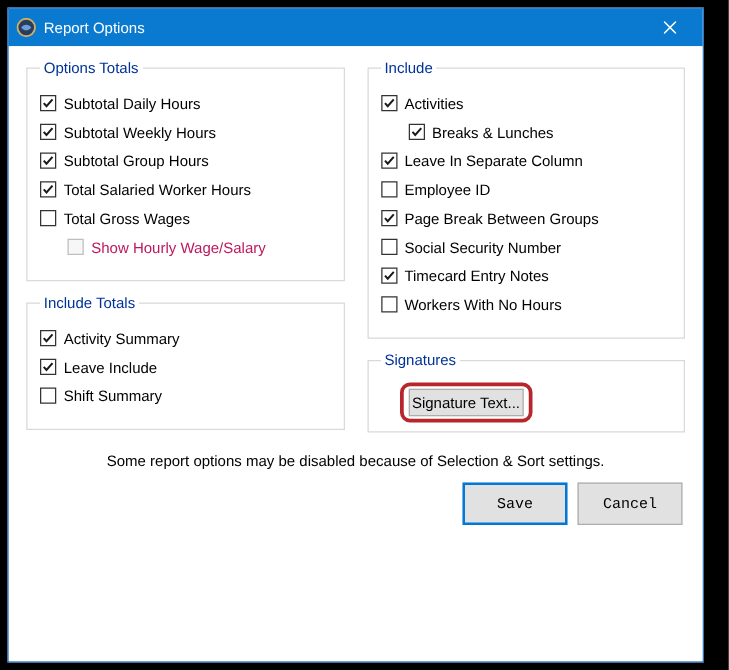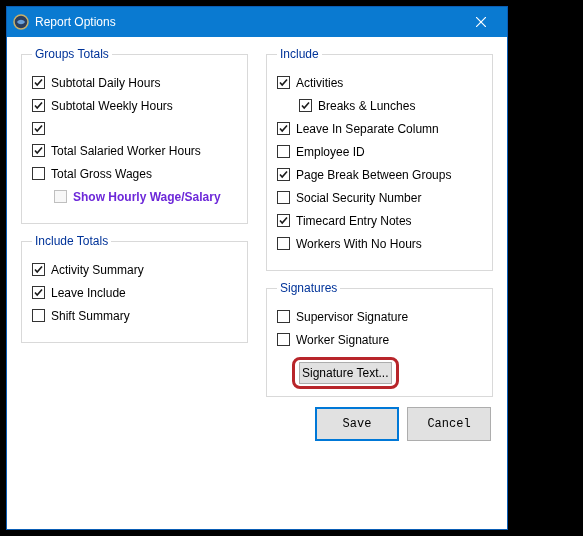--- a/index.html
+++ b/index.html
@@ -9,21 +9,21 @@
     background: #000;
     font-family: "Segoe UI", Tahoma, sans-serif;
     font-size: 12px;
     color: #000;
     width: 583px;
     height: 536px;
     overflow: hidden;
   }
   .outer {
     margin: 6px;
-    width: 502px;
+    width: 557px;
     height: 524px;
     background: #fff;
     border: 1px solid #0a5db5;
     display: flex;
     flex-direction: column;
   }
   .titlebar {
     height: 30px;
     background: #0a7ad1;
     color: #fff;
@@ -92,21 +92,21 @@
     justify-content: center;
     flex-shrink: 0;
   }
   .checkbox.checked svg { display: block; }
   .checkbox svg { display: none; }
   .checkbox.disabled {
     border-color: #bfbfbf;
     background: #f7f7f7;
   }
   .cb-label { color: #000; }
-  .cb-label.disabled { color: #6d28d9; font-weight: bold; }
+  .cb-label.disabled { color: #be185d; }
   .sig-button-wrap {
     margin: 6px 0 2px 22px;
     position: relative;
     display: inline-block;
   }
   .sig-highlight {
     position: absolute;
     left: -7px;
     top: -5px;
     right: -7px;
@@ -167,21 +167,21 @@
         <line x1="0" y1="0" x2="10" y2="10" stroke="#fff" stroke-width="1.2"></line>
         <line x1="10" y1="0" x2="0" y2="10" stroke="#fff" stroke-width="1.2"></line>
       </svg>
     </div>
   </div>
 
   <div class="client">
     <div class="columns">
       <div class="col">
         <fieldset>
-          <legend>Groups Totals</legend>
+          <legend>Options Totals</legend>
           <div id="rt-items">
               <div class="cb-row">
                 <span class="checkbox checked">
                   <svg width="11" height="11" viewBox="0 0 11 11">
                     <polyline points="2,5.5 4.2,8 9,2.5" fill="none" stroke="#1a1a1a" stroke-width="1.6"></polyline>
                   </svg>
                 </span>
                 <span class="cb-label">Subtotal Daily Hours</span>
               </div>
               <div class="cb-row">
@@ -191,20 +191,21 @@
                   </svg>
                 </span>
                 <span class="cb-label">Subtotal Weekly Hours</span>
               </div>
               <div class="cb-row">
                 <span class="checkbox checked">
                   <svg width="11" height="11" viewBox="0 0 11 11">
                     <polyline points="2,5.5 4.2,8 9,2.5" fill="none" stroke="#1a1a1a" stroke-width="1.6"></polyline>
                   </svg>
                 </span>
+                <span class="cb-label">Subtotal Group Hours</span>
               </div>
               <div class="cb-row">
                 <span class="checkbox checked">
                   <svg width="11" height="11" viewBox="0 0 11 11">
                     <polyline points="2,5.5 4.2,8 9,2.5" fill="none" stroke="#1a1a1a" stroke-width="1.6"></polyline>
                   </svg>
                 </span>
                 <span class="cb-label">Total Salaried Worker Hours</span>
               </div>
               <div class="cb-row">
@@ -301,36 +302,27 @@
               </div>
               <div class="cb-row">
                 <span class="checkbox"></span>
                 <span class="cb-label">Workers With No Hours</span>
               </div>
             </div>
         </fieldset>
 
         <fieldset>
           <legend>Signatures</legend>
-          <div id="sig-items">
-              <div class="cb-row">
-                <span class="checkbox"></span>
-                <span class="cb-label">Supervisor Signature</span>
-              </div>
-              <div class="cb-row">
-                <span class="checkbox"></span>
-                <span class="cb-label">Worker Signature</span>
-              </div>
-            </div>
           <div class="sig-button-wrap">
             <button class="sig-button">Signature Text...</button>
             <div class="sig-highlight"></div>
           </div>
         </fieldset>
       </div>
     </div>
 
+    <div class="footer-note">Some report options may be disabled because of Selection &amp; Sort settings.</div>
     <div class="button-bar">
       <button class="win primary">Save</button>
       <button class="win">Cancel</button>
     </div>
   </div>
 </div>
 
 </body></html>

